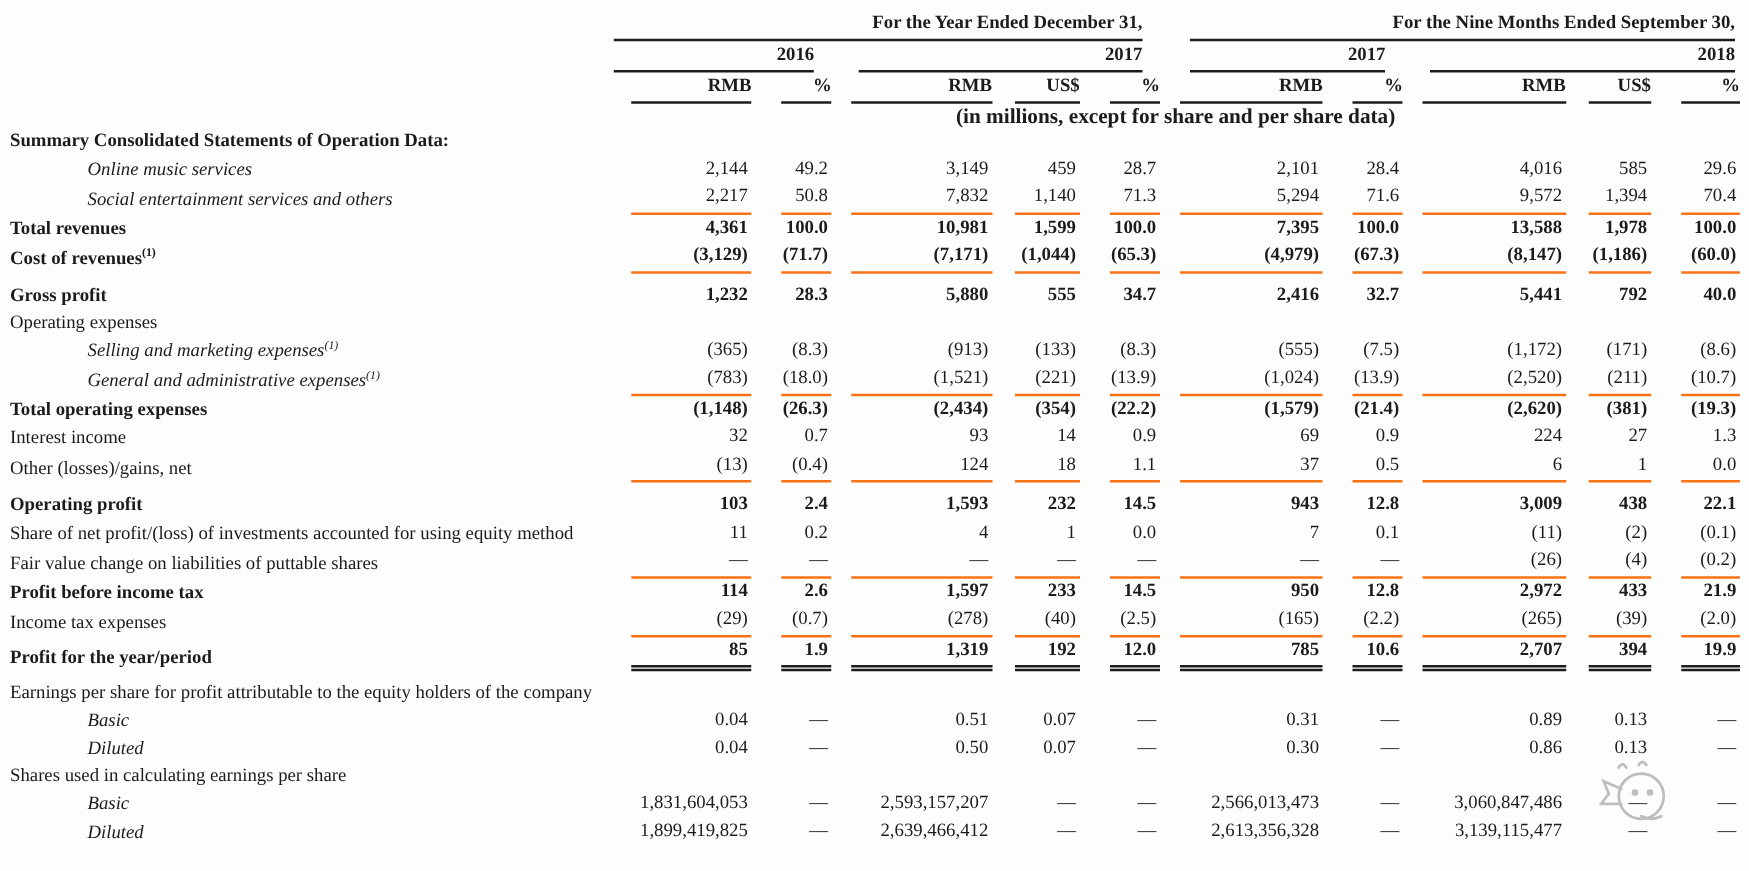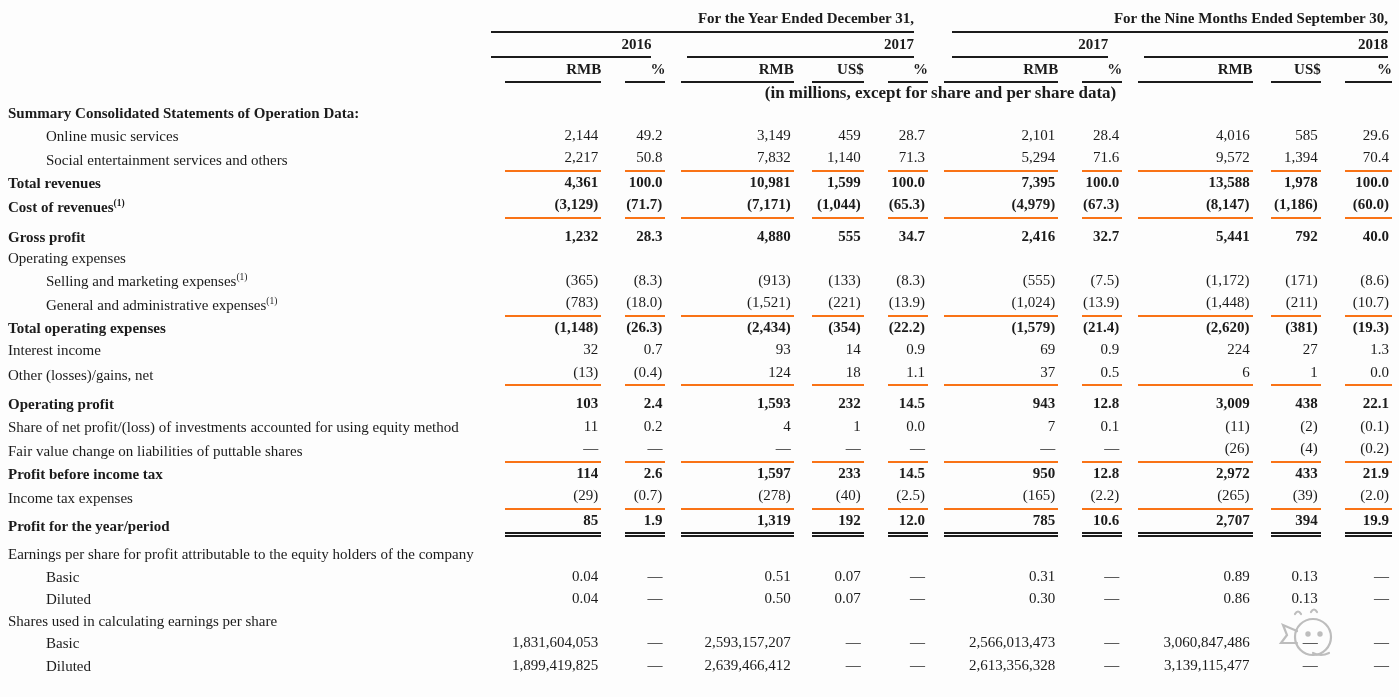--- a/index.html
+++ b/index.html
@@ -18,21 +18,21 @@
     margin-top: 6px;
   }
   td {
     vertical-align: bottom;
     font-size: 15px;
     line-height: 21.5px;
     padding: 0;
   }
   
   .lab { padding-left: 8px; }
-  .lab.ind { padding-left: 46px; }
+  .lab.ind { padding-left: 70px; font-style: italic; }
   .lab.hang { padding-left: 36px; text-indent: -28px; }
   sup { font-size: 9.5px; line-height: 0; vertical-align: super; }
   
   .num { text-align: right; }
   .num .cw {
     width: 100%;
     padding-right: 3px;
     padding-bottom: 1px;
     white-space: nowrap;
     overflow: visible;
@@ -334,21 +334,21 @@
       </tr>
       <tr class="bold gap">
         <td class="lab">Gross profit</td>
         <td class="num rmb">
           <div class="cw">1,232</div>
         </td>
         <td class="num pct">
           <div class="cw">28.3</div>
         </td>
         <td class="num rmb">
-          <div class="cw">4,880</div>
+          <div class="cw">5,880</div>
         </td>
         <td class="num usd">
           <div class="cw">555</div>
         </td>
         <td class="num pct">
           <div class="cw">34.7</div>
         </td>
         <td class="num rmb">
           <div class="cw">2,416</div>
         </td>
@@ -448,21 +448,21 @@
         <td class="num pct">
           <div class="cw">(13.9)</div>
         </td>
         <td class="num rmb">
           <div class="cw">(1,024)</div>
         </td>
         <td class="num pct">
           <div class="cw">(13.9)</div>
         </td>
         <td class="num rmb">
-          <div class="cw">(1,448)</div>
+          <div class="cw">(2,520)</div>
         </td>
         <td class="num usd">
           <div class="cw">(211)</div>
         </td>
         <td class="num pct">
           <div class="cw">(10.7)</div>
         </td>
       </tr>
       <tr class="bold">
         <td class="lab">Total operating expenses</td>

